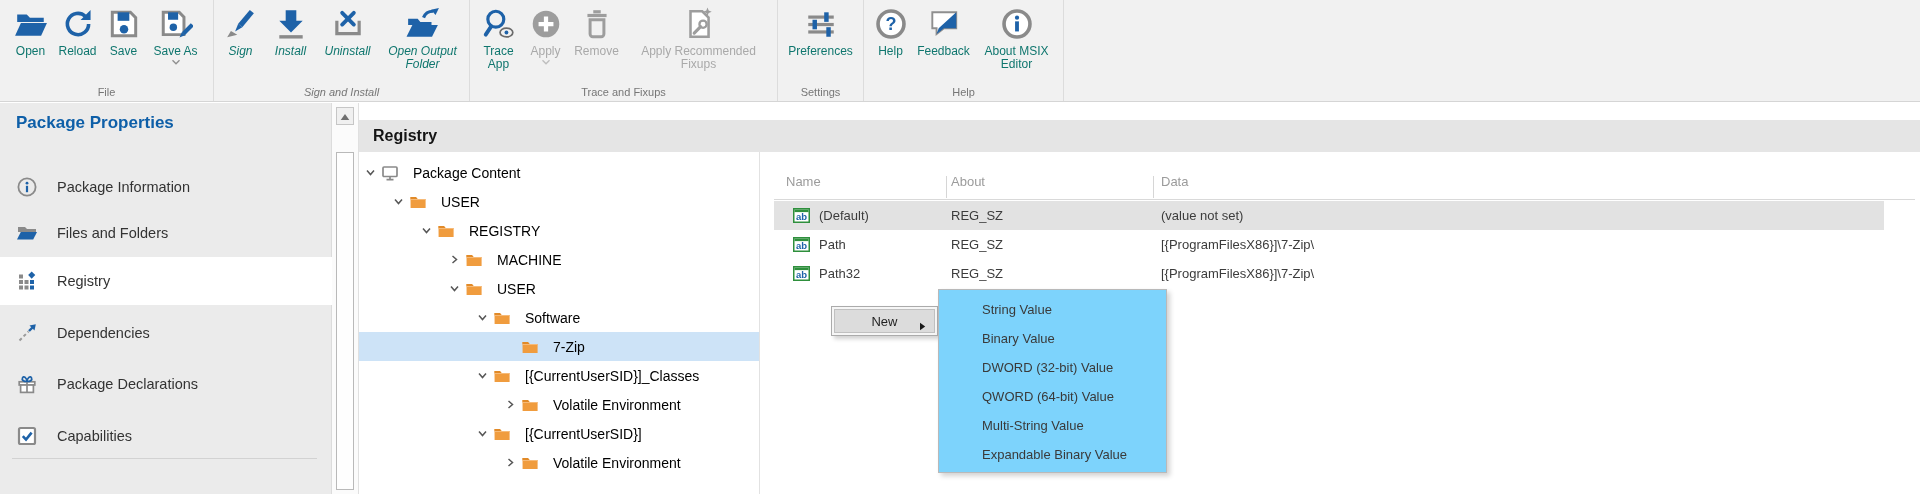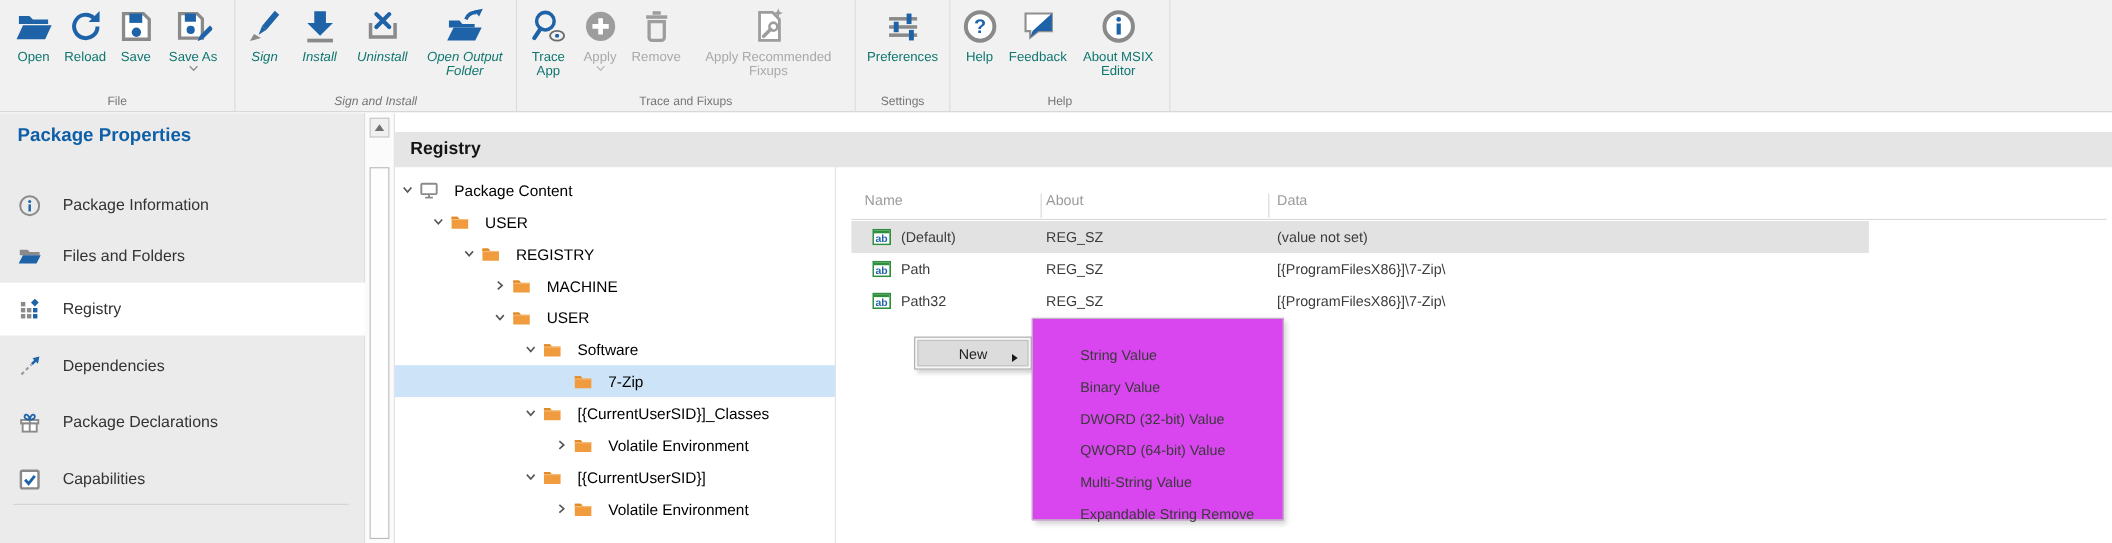--- a/index.html
+++ b/index.html
@@ -55,35 +55,35 @@
   .tw-ic{width:19px;height:18px;display:flex;align-items:center;justify-content:center;flex:none;margin-left:2px;}
   .tw-label{margin-left:14px;font-size:14px;color:#000000;white-space:nowrap;}
   .tree-sep{position:absolute;left:400px;top:0;width:1px;height:342px;background:#e2e2e2;}
 
   
   .vals{position:absolute;left:415px;top:16px;width:1147px;height:342px;}
   .thead{position:absolute;left:0;top:6px;width:1147px;height:25px;}
   .thc{position:absolute;top:0;font-size:13px;color:#9b9b9b;cursor:default;}
   .th-sep{position:absolute;top:2px;width:1px;height:22px;background:#d6d6d6;}
   .th-line{position:absolute;left:0;top:31px;width:1141px;height:1px;background:#d9d9d9;}
-  .trow{position:absolute;left:0;width:925px;height:29px;cursor:default;}
+  .trow{position:absolute;left:0;width:1110px;height:29px;cursor:default;}
   .trow.selected{background:#e2e2e2;}
   .tcell{position:absolute;top:0;line-height:29px;font-size:13px;color:#3c3c3c;white-space:nowrap;}
   .tic{position:absolute;left:19px;top:7px;width:17px;height:15px;}
 
   
   .ctx{position:absolute;left:472px;top:140px;width:107px;height:30px;background:#f6f6f6;
        border:1px solid #ababab;box-sizing:border-box;box-shadow:3px 3px 4px rgba(0,0,0,.18);z-index:5;margin-top:14px;}
   .ctx-item{position:absolute;left:2px;top:2px;right:2px;bottom:2px;background:#dcdcdc;
             border:1px solid #c0c0c0;display:flex;align-items:center;justify-content:center;cursor:default;}
   .ctx-label{font-size:13px;color:#1f1f1f;}
   .ctx-arrow{position:absolute;right:8px;top:7px;}
-  .sub{position:absolute;left:579px;top:137px;width:229px;height:184px;background:#d946ef;
+  .sub{position:absolute;left:579px;top:137px;width:229px;height:184px;background:#7dd3fc;
        border:1px solid #b9b9b9;box-sizing:border-box;box-shadow:3px 3px 5px rgba(0,0,0,.18);
-       padding-top:18px;z-index:6;}
+       padding-top:5px;z-index:6;}
   .sub-item{height:29px;line-height:29px;padding-left:43px;font-size:13px;color:#3a3a3a;cursor:default;}
 </style>
 </head>
 <body>
 
 <div class="app">
 
   <div class="ribbon" id="ribbon">
       <div class="rgroup" style="width: 214px;">
         <div class="rbtns">
@@ -606,18 +606,18 @@
                 <path d="M1 0.8L6.2 4.5 1 8.2z" fill="#1a1a1a"></path>
               </svg></span>
           </div>
         </div>
       <div class="sub" id="sub">
           <div class="sub-item">String Value</div>
           <div class="sub-item">Binary Value</div>
           <div class="sub-item">DWORD (32-bit) Value</div>
           <div class="sub-item">QWORD (64-bit) Value</div>
           <div class="sub-item">Multi-String Value</div>
-          <div class="sub-item">Expandable String Remove</div>
+          <div class="sub-item">Expandable Binary Value</div>
         </div>
     </div>
   </div>
 
 </div>
 
 </body></html>

